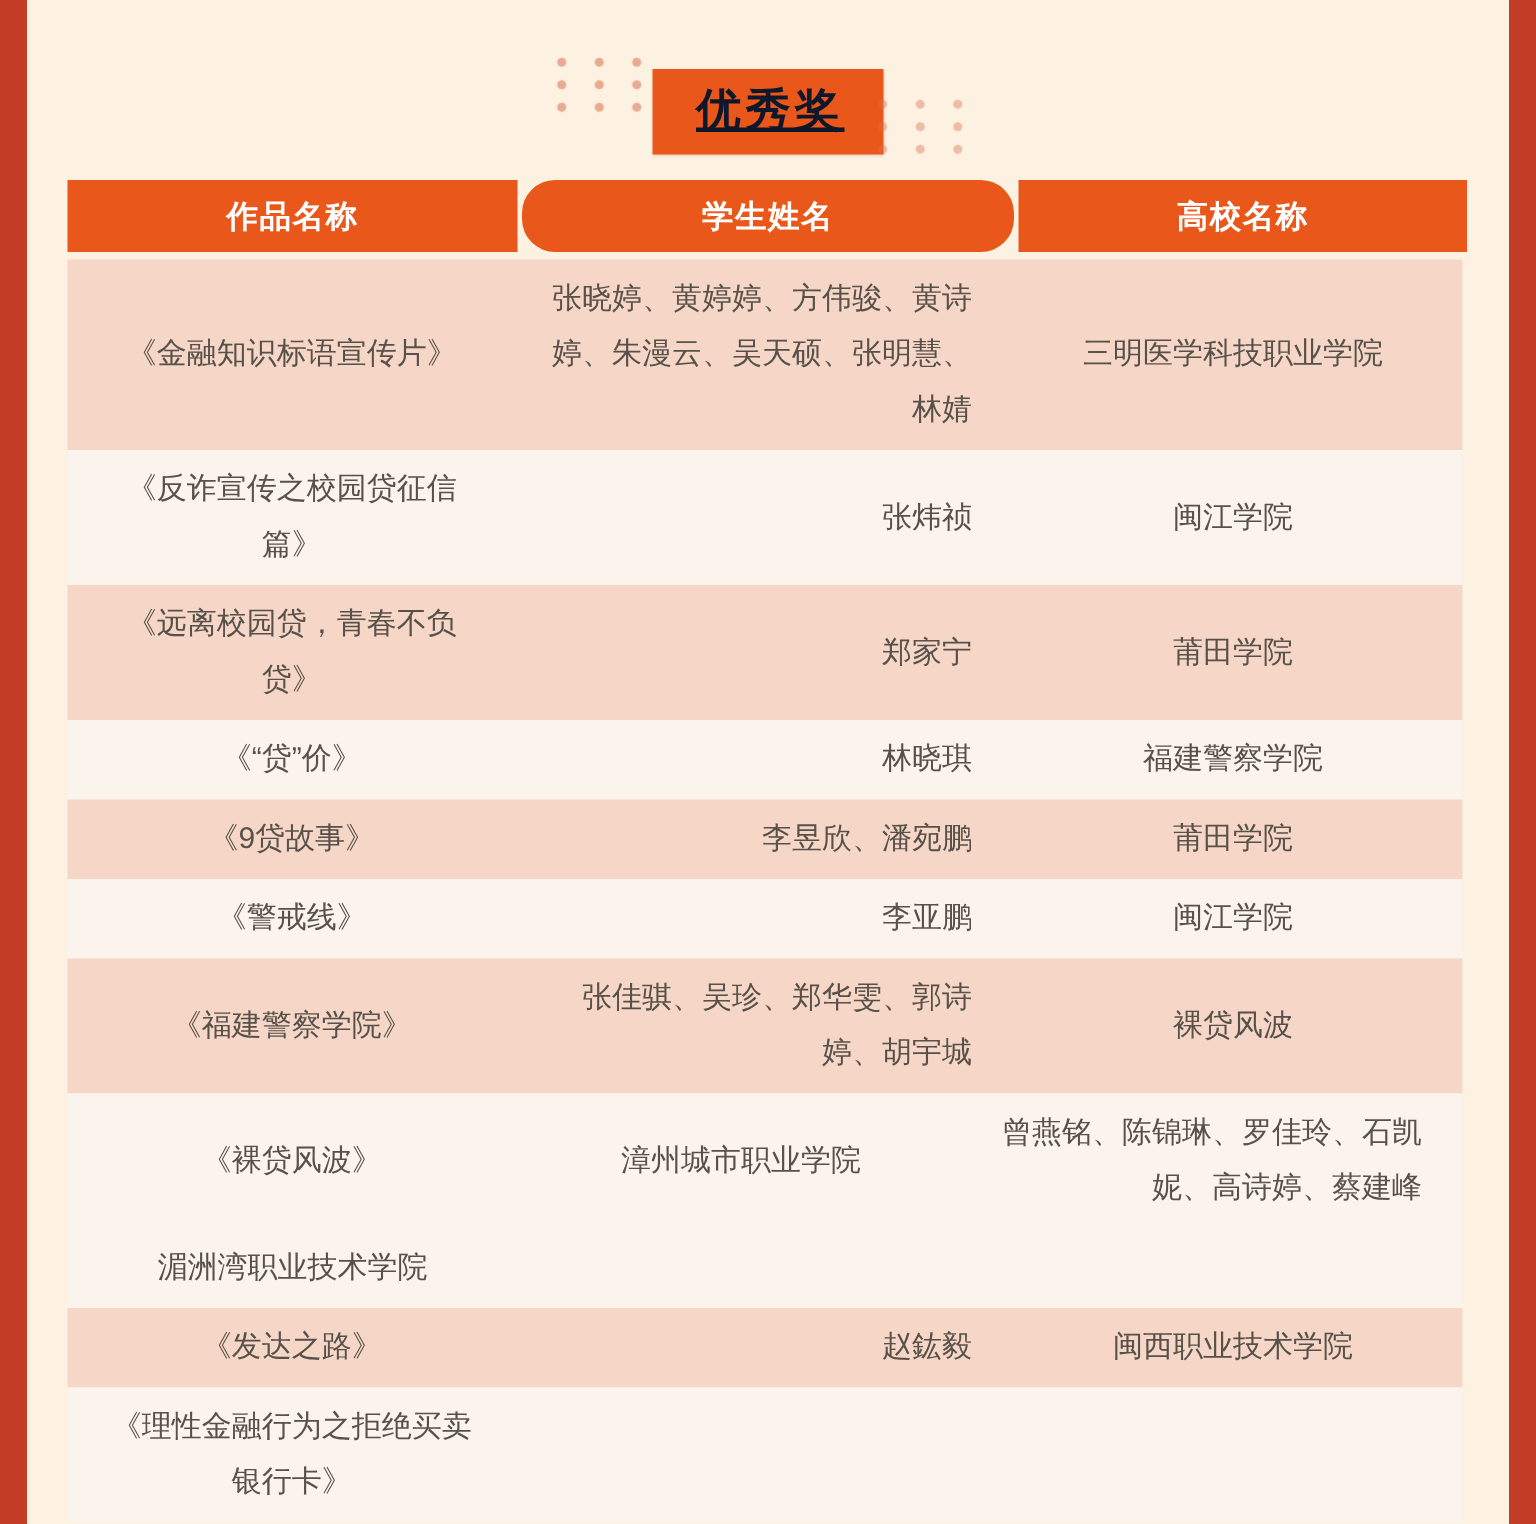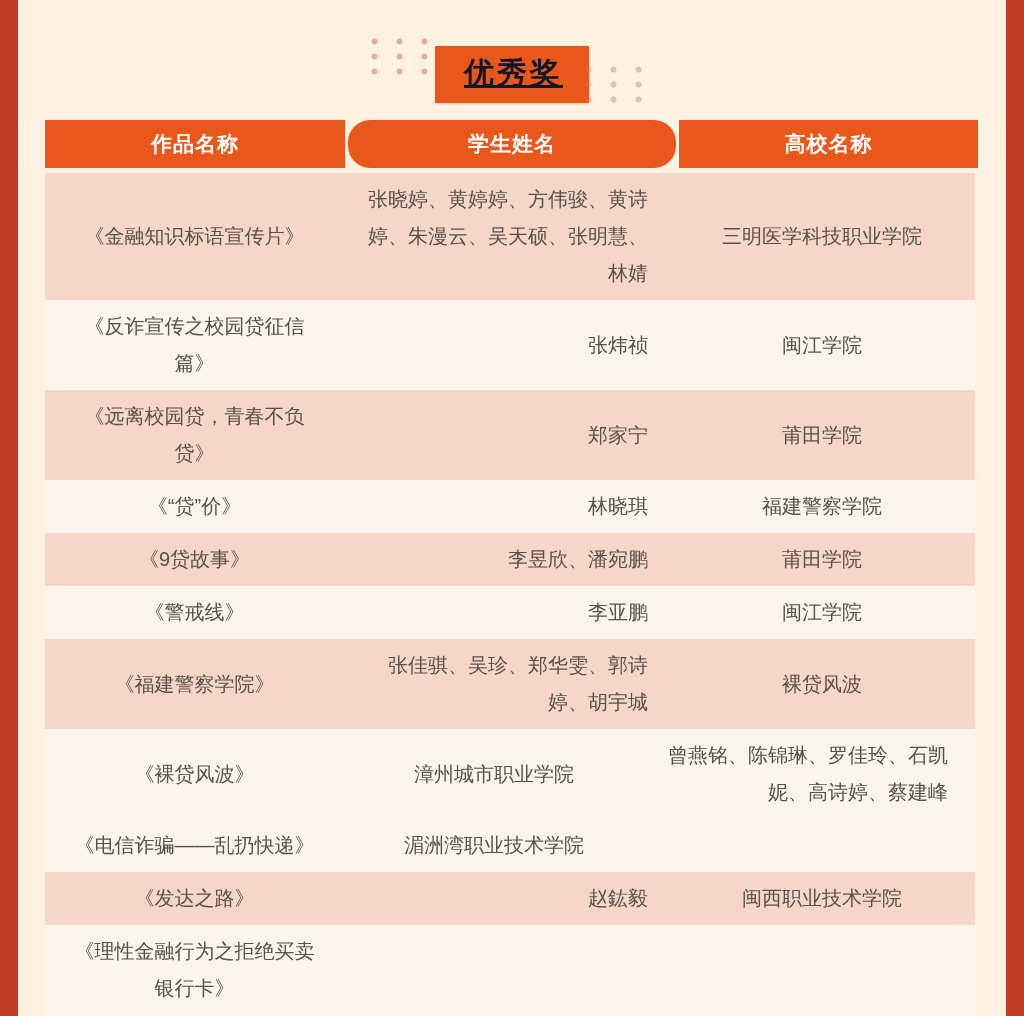--- a/index.html
+++ b/index.html
@@ -158,21 +158,20 @@
   </div>
 
   <div class="row cream">
     <div class="cell col-work">《裸贷风波》</div>
     <div class="cell col-school">漳州城市职业学院</div>
     <div class="cell col-students">曾燕铭、陈锦琳、罗佳玲、石凯妮、高诗婷、蔡建峰</div>
   </div>
 
 
   <div class="row cream">
-    <div class="cell col-work">《电信诈骗——乱扔快递》</div>
     <div class="cell col-school">湄洲湾职业技术学院</div>
   </div>
 
   <div class="row pink">
     <div class="cell col-work">《发达之路》</div>
     <div class="cell col-students">赵鈜毅</div>
     <div class="cell col-school">闽西职业技术学院</div>
   </div>
 
   <div class="row cream">

